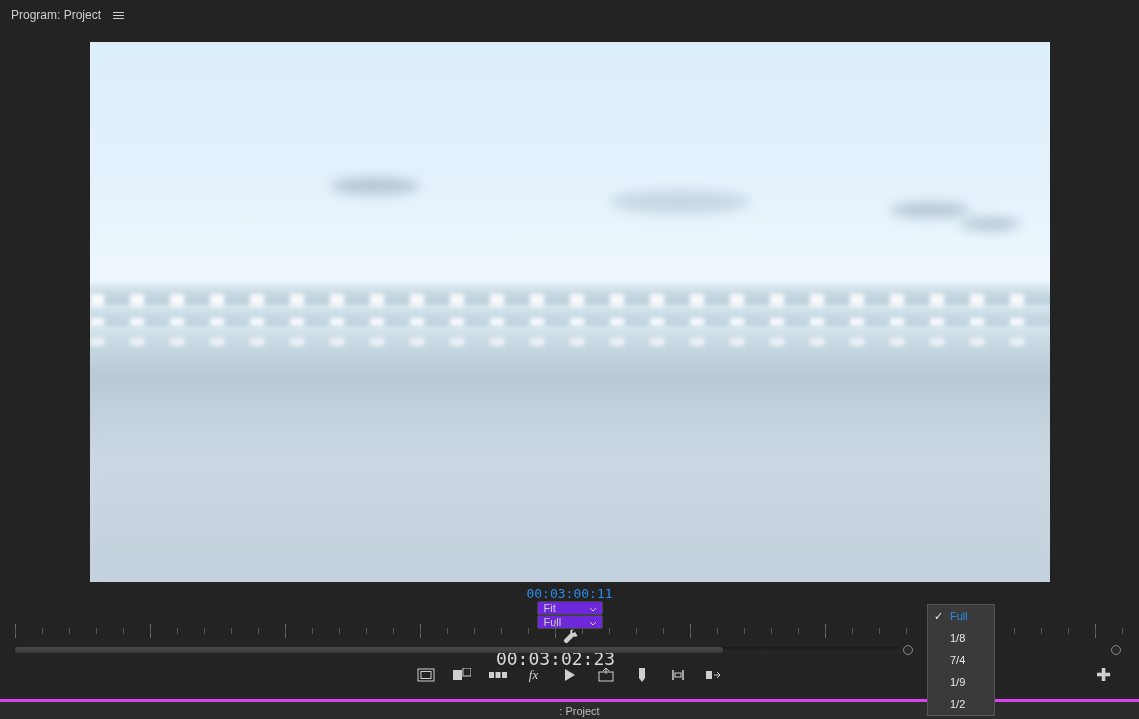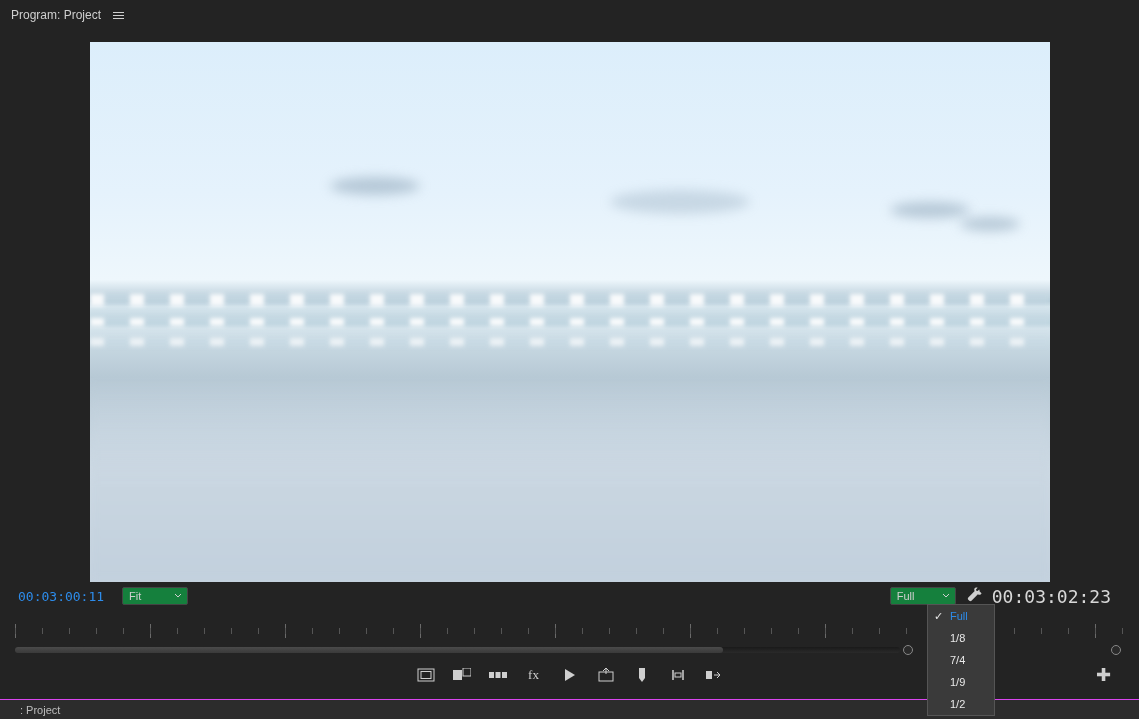--- a/index.html
+++ b/index.html
@@ -93,32 +93,33 @@
   }
 
   .controls-row {
     position: absolute;
     left: 0; right: 0;
     top: 586px;
     height: 20px;
     display: flex;
     align-items: center;
     font-size: 12px;
+    flex-direction: column;
   }
   .timecode-in {
     color: #2d8ceb;
     font-family: "Lucida Console", monospace;
     font-size: 13px;
     margin-left: 18px;
     margin-right: 18px;
     cursor: text;
   }
   .dropdown {
     height: 18px;
-    background: #15803d;
+    background: #6d28d9;
     border: 1px solid #444;
     border-radius: 2px;
     display: flex;
     align-items: center;
     padding: 0 6px;
     font-size: 11px;
     color: #cfcfcf;
     cursor: pointer;
     position: relative;
   }
@@ -270,21 +271,22 @@
     position: absolute;
     left: 0; right: 0;
     bottom: 0;
     height: 20px;
     background: #2c2c2c;
     display: flex;
     align-items: center;
     padding-left: 20px;
     font-size: 11px;
     color: #bdbdbd;
-    border-top: 1px solid #d946ef;
+    border-top: 3px solid #d946ef;
+    justify-content: center;
   }
 </style>
 </head>
 <body>
 
 <div class="panel">
 
   <div class="panel-header">
     <span>Program: Project</span>
     <div class="panel-menu">
@@ -373,21 +375,21 @@
           <rect x="10" y="0" width="8" height="8" stroke="#cfcfcf" fill="none"></rect>
         </svg>
     </span>
     <span class="tbtn">
       <svg width="18" height="12" viewBox="0 0 18 12">
           <rect x="0" y="3" width="5" height="6" fill="#cfcfcf"></rect>
           <rect x="6.5" y="3" width="5" height="6" fill="#cfcfcf"></rect>
           <rect x="13" y="3" width="5" height="6" fill="#cfcfcf"></rect>
         </svg>
     </span>
-    <span class="tbtn" style="font-size:13px;font-family:Georgia,serif;">fx</span>
+    <span class="tbtn" style="font-style:italic;font-size:13px;font-family:Georgia,serif;">fx</span>
     <span class="tbtn">
       <svg width="12" height="14" viewBox="0 0 12 14">
           <path d="M1 1 L11 7 L1 13 Z" fill="#cfcfcf"></path>
         </svg>
     </span>
     <span class="tbtn">
       <svg width="16" height="14" viewBox="0 0 16 14">
           <rect x="1" y="4" width="14" height="9" stroke="#cfcfcf" fill="none"></rect>
           <path d="M8 0 L8 6 M5 3 L8 0 L11 3" stroke="#cfcfcf" fill="none"></path>
         </svg>

